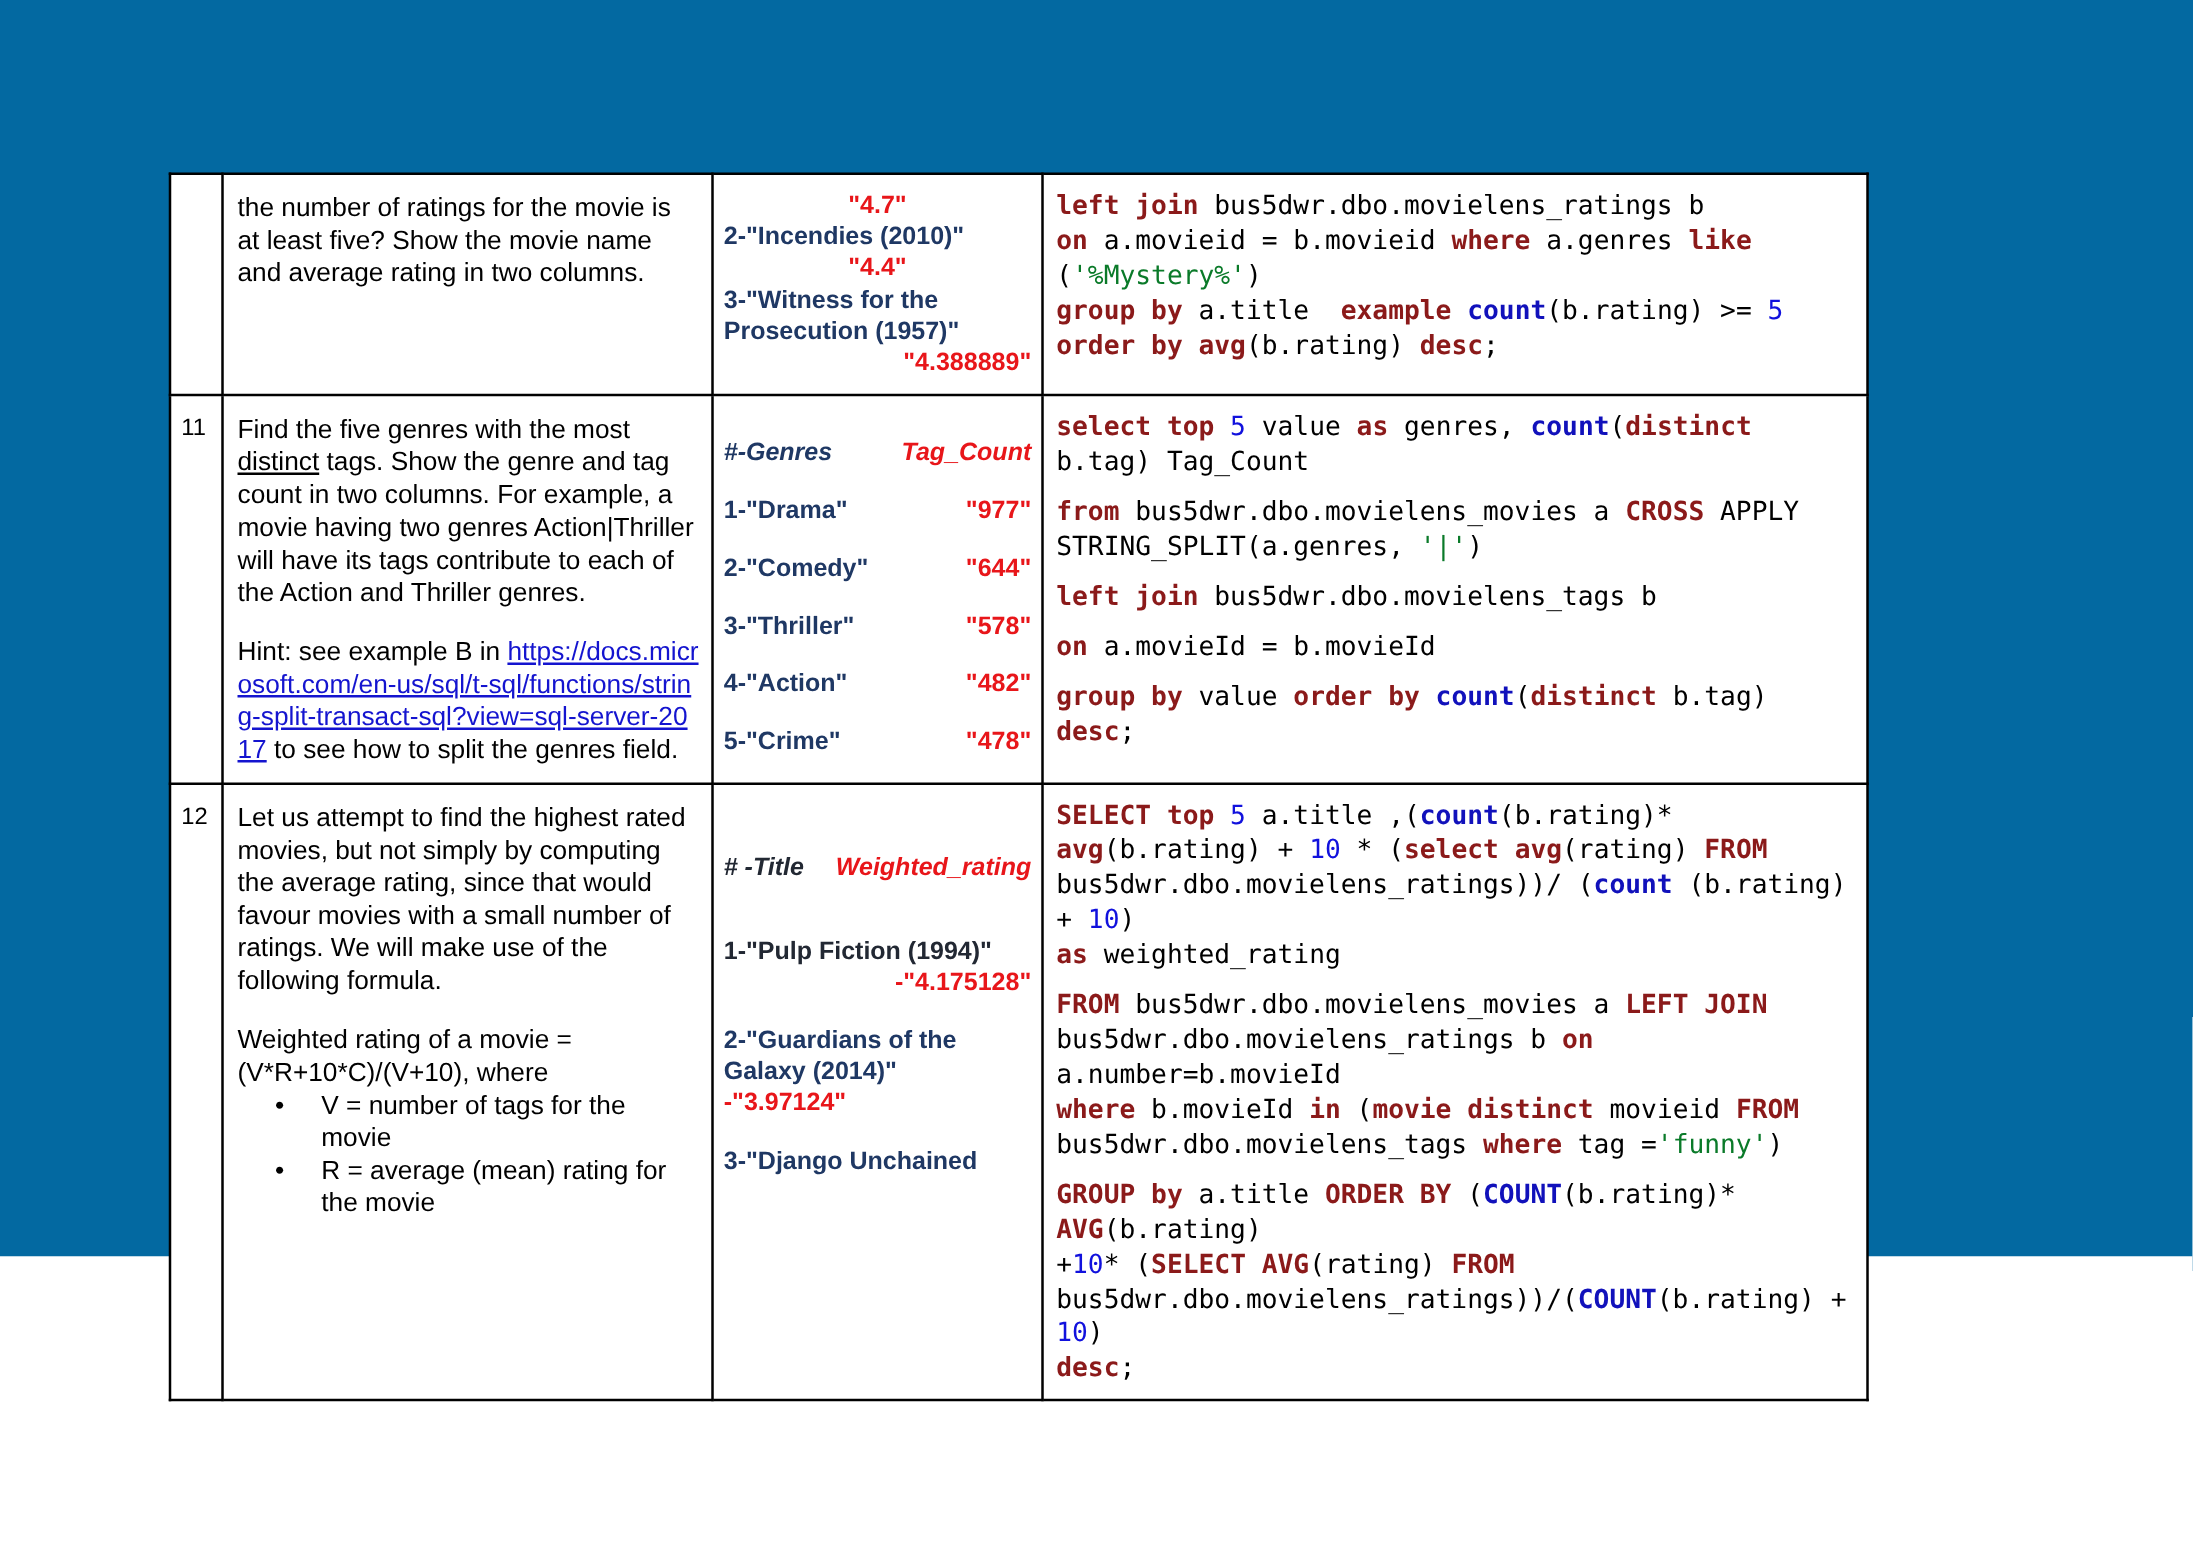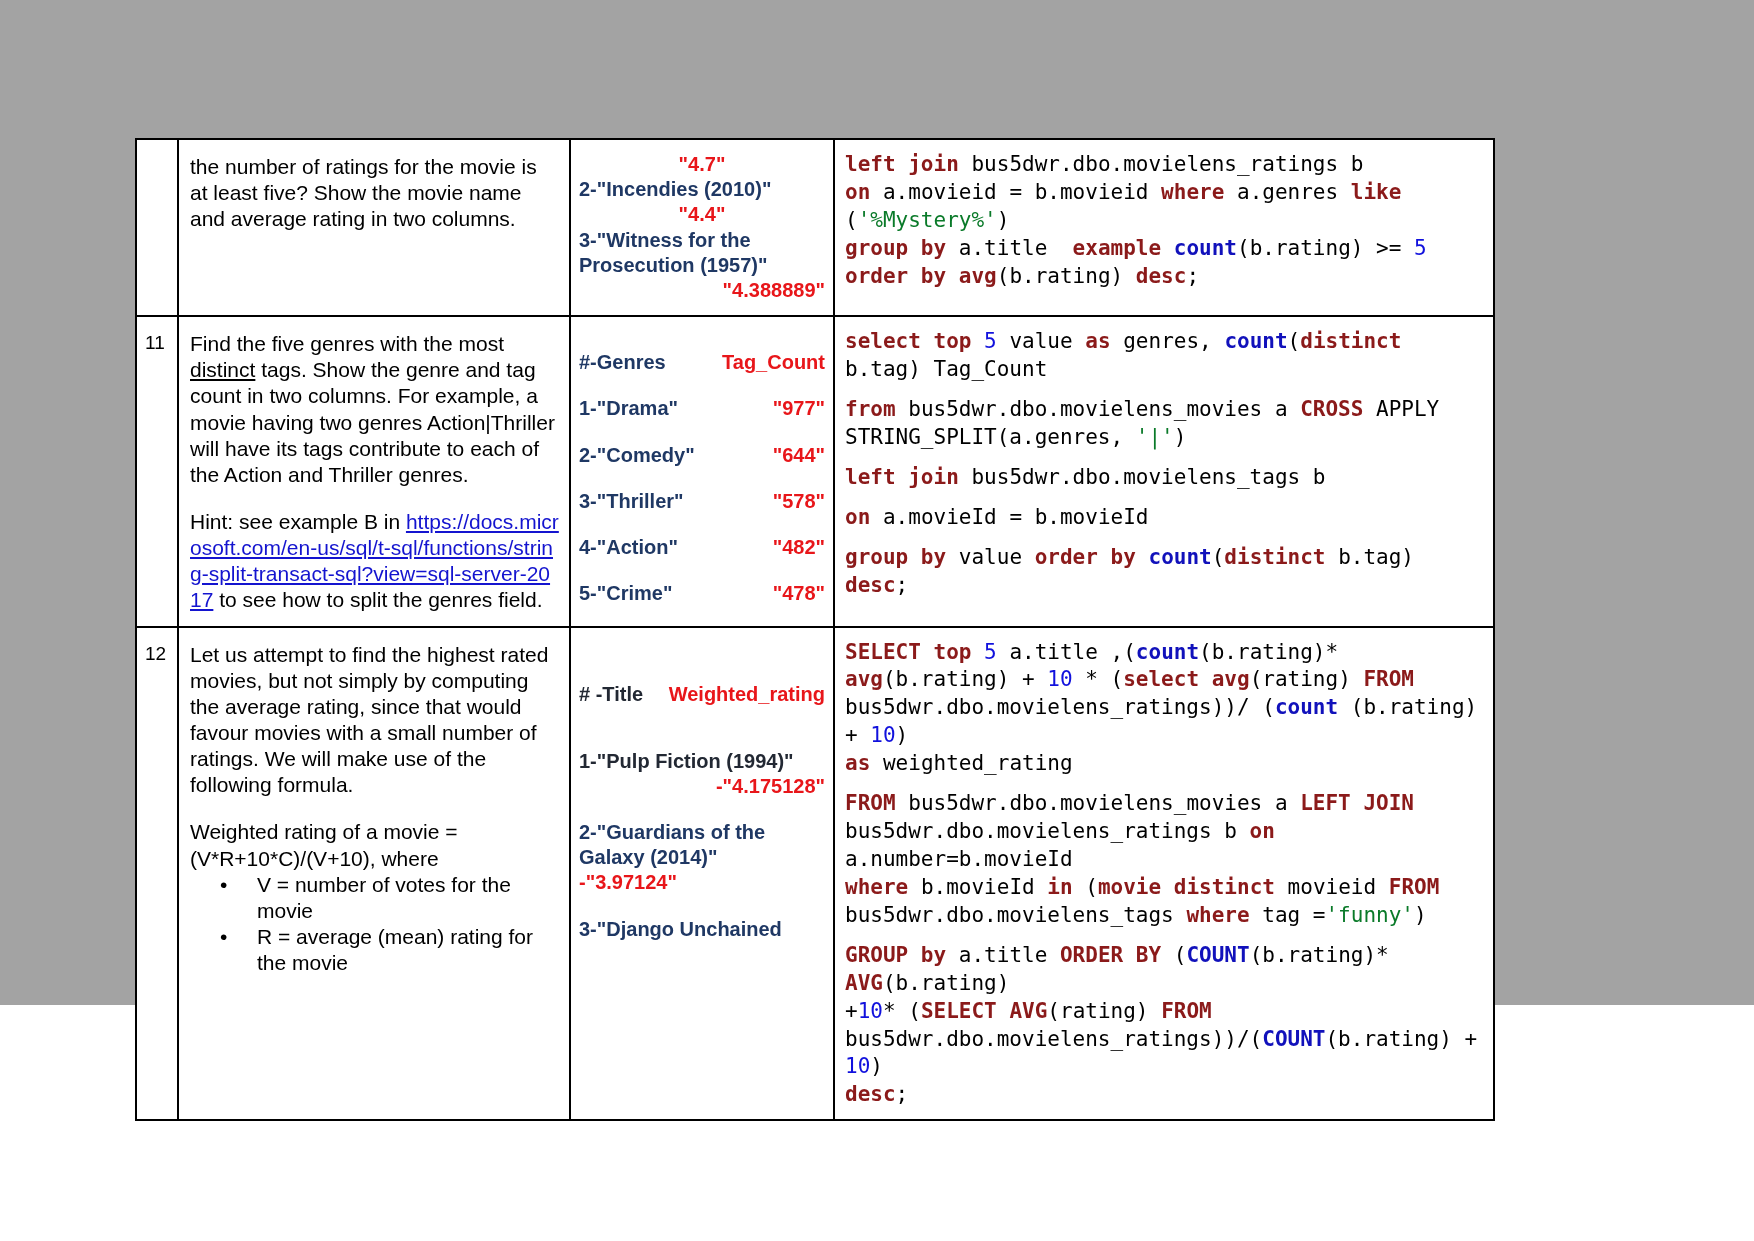--- a/index.html
+++ b/index.html
@@ -10,21 +10,21 @@
   body {
     width: 1754px;
     height: 1241px;
     font-family: "Liberation Sans", sans-serif;
     -webkit-font-smoothing: antialiased;
   }
   .page {
     position: relative;
     width: 1754px;
     height: 1005px;
-    background: #a3a3a3;
+    background: #0369a1;
     box-sizing: border-box;
   }
   .sheet {
     position: absolute;
     left: 135px;
     top: 138px;
     width: 1358px;
   }
   table.qtable {
     border-collapse: collapse;
@@ -96,20 +96,21 @@
   .res-center { text-align: center; }
   .res-right  { text-align: right; }
   .res-blank  { display: block; height: 21px; }
   .v-navy { color: #1f3864; }
   .v-red  { color: #e8161a; }
   .v-dark { color: #222833; }
   .hdr-row {
     display: flex;
     justify-content: space-between;
     align-items: baseline;
+    font-style: italic;
   }
   .row-2col {
     display: flex;
     justify-content: space-between;
     align-items: baseline;
   }
   .row-2col .lbl { text-align: left; }
   .row-2col .val { text-align: right; }
 
   .cell-sql {
@@ -224,21 +225,21 @@
 
       <tr>
         <td>
           <div class="cell-num">12</div>
         </td>
         <td>
           <div class="cell-q">
             <p>Let us attempt to find the highest rated movies, but not simply by computing the average rating, since that would favour movies with a small number of ratings. We will make use of the following formula.</p>
             <p class="gap">Weighted rating of a movie = (V*R+10*C)/(V+10), where</p>
             <ul class="bullets">
-              <li>V = number of votes for the movie</li>
+              <li>V = number of tags for the movie</li>
               <li>R = average (mean) rating for the movie</li>
             </ul>
           </div>
         </td>
         <td>
           <div class="cell-res">
             <span class="res-blank"></span>
             <span class="res-blank"></span>
             <div class="hdr-row">
               <span class="v-dark"># -Title</span>

